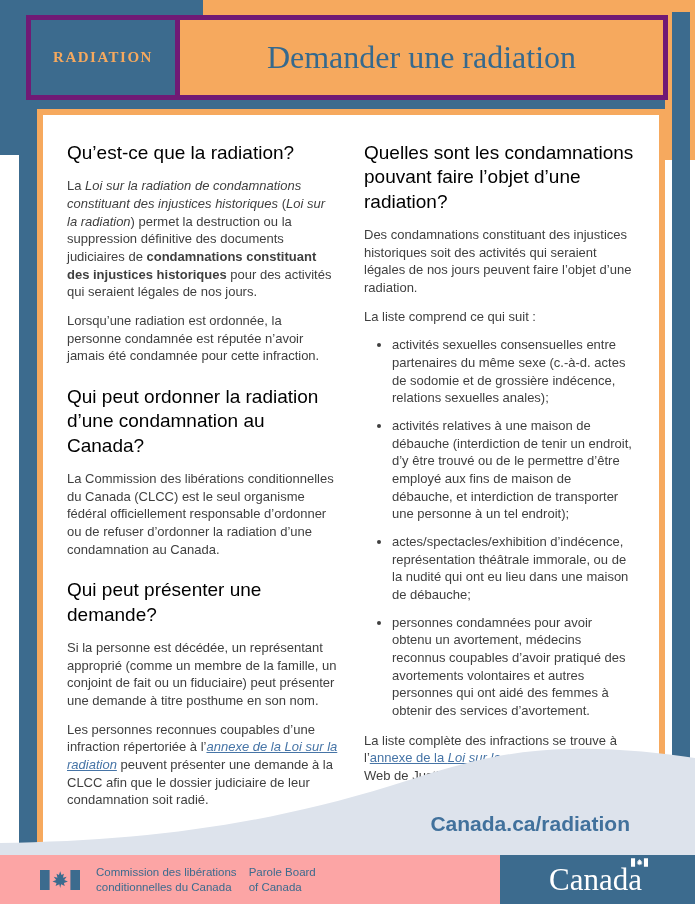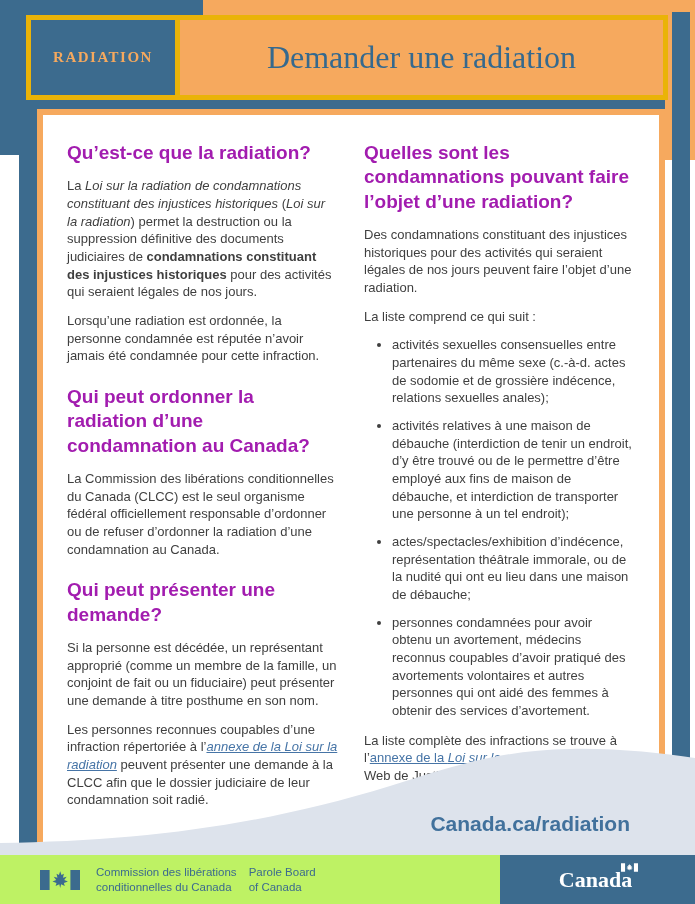--- a/index.html
+++ b/index.html
@@ -9,21 +9,21 @@
   }
   
   .band-top{position:absolute;left:0;top:0;width:695px;height:109px;background:#3c6b8e;z-index:1;}
   .tab-left{position:absolute;left:0;top:0;width:31px;height:155px;background:#3c6b8e;z-index:1;}
   .strip-left{position:absolute;left:19px;top:0;width:18px;height:848px;background:#3c6b8e;z-index:1;}
   .orange-top{position:absolute;left:203px;top:0;width:492px;height:15px;background:#f6a95e;z-index:2;}
   .orange-right{position:absolute;left:665px;top:0;width:30px;height:160px;background:#f6a95e;z-index:2;}
   .strip-right{position:absolute;left:672px;top:12px;width:18px;height:788px;background:#3c6b8e;z-index:3;}
   
   .header-frame{
-    position:absolute;left:26px;top:15px;width:642px;height:85px;background:#eab308;
+    position:absolute;left:26px;top:15px;width:642px;height:85px;background:#701a75;
     box-sizing:border-box;padding:5px;display:flex;gap:5px;z-index:4;
   }
   .category-box{
     width:144px;background:#3c6b8e;display:flex;align-items:center;justify-content:center;
   }
   .category-box span{
     font-family:"Liberation Serif",serif;font-weight:bold;font-size:15px;
     letter-spacing:1.5px;color:#f6a95e;
   }
   .title-box{
@@ -33,51 +33,51 @@
     margin:0;font-family:"Liberation Serif",serif;font-weight:normal;font-size:32px;color:#35698e;
   }
   
   .content-box{
     position:absolute;left:37px;top:109px;width:628px;height:751px;background:#ffffff;
     box-sizing:border-box;border:6px solid #f6a95e;z-index:2;
     padding:26px 24px 0 24px;display:flex;gap:26px;
   }
   .col{flex:1;min-width:0;}
   h2{
-    margin:20px 0 12px 0;font-size:19px;line-height:1.28;font-weight:bold;color:#a21caf;
+    margin:20px 0 12px 0;font-size:19px;line-height:1.28;font-weight:normal;color:#000000;
   }
   h2.first{margin-top:0;}
   p{margin:0 0 11px 0;font-size:13px;line-height:1.36;}
   ul{margin:2px 0 12px 0;padding-left:28px;}
   li{margin-bottom:10px;font-size:13px;line-height:1.36;}
   .seg-i{font-style:italic;}
   .seg-b{font-weight:bold;}
   .seg-u{text-decoration:underline;}
   .seg-link{color:#4674a6;cursor:pointer;}
   
   .wave{position:absolute;left:0;bottom:49px;width:695px;height:115px;z-index:5;}
   .url-label{
     position:absolute;right:65px;top:812px;z-index:6;
     font-size:21px;font-weight:bold;color:#41719c;
   }
   
   .footer{position:absolute;left:0;bottom:0;width:695px;height:49px;display:flex;z-index:7;}
   .footer-left{
-    width:500px;background:#bef264;display:flex;align-items:center;gap:16px;
+    width:500px;background:#fca5a5;display:flex;align-items:center;gap:16px;
     box-sizing:border-box;padding-left:40px;
   }
   .footer-flag{width:40px;height:20px;flex:0 0 auto;}
   .dept-text{display:flex;gap:12px;}
   .dept-block{font-size:11.5px;line-height:1.25;color:#3c6b8e;}
   .footer-right{
     flex:1;background:#3c6b8e;display:flex;align-items:center;justify-content:center;
   }
   .wordmark{
-    position:relative;font-family:"Liberation Serif",serif;font-size:22px;color:#ffffff;
-    line-height:1;padding-right:4px;font-weight:bold;
+    position:relative;font-family:"Liberation Serif",serif;font-size:31px;color:#ffffff;
+    line-height:1;padding-right:4px;
   }
   .mini-flag{position:absolute;right:-2px;top:-6px;width:17px;height:9px;}
 </style>
 </head>
 <body>
 
 <div class="page">
 
   <div class="band-top"></div>
   <div class="tab-left"></div>
@@ -104,21 +104,21 @@
       <h2>Qui peut ordonner la radiation d’une condamnation au Canada?</h2>
       <p><span>La Commission des libérations conditionnelles du Canada (CLCC) est le seul organisme fédéral officiellement responsable d’ordonner ou de refuser d’ordonner la radiation d’une condamnation au Canada.</span></p>
 
       <h2>Qui peut présenter une demande?</h2>
       <p><span>Si la personne est décédée, un représentant approprié (comme un membre de la famille, un conjoint de fait ou un fiduciaire) peut présenter une demande à titre posthume en son nom.</span></p>
       <p><span>Les personnes reconnues coupables d’une infraction répertoriée à l’</span><span class="seg-i seg-u seg-link">annexe de la Loi sur la radiation</span><span> peuvent présenter une demande à la CLCC afin que le dossier judiciaire de leur condamnation soit radié.</span></p>
     </div>
 
     <div class="col">
       <h2 class="first">Quelles sont les condamnations pouvant faire l’objet d’une radiation?</h2>
-      <p><span>Des condamnations constituant des injustices historiques pour des activités qui seraient légales de nos jours peuvent faire l’objet d’une radiation.</span></p>
+      <p><span>Des condamnations constituant des injustices historiques soit des activités qui seraient légales de nos jours peuvent faire l’objet d’une radiation.</span></p>
       <p><span>La liste comprend ce qui suit :</span></p>
       <ul>
         <li><span>activités sexuelles consensuelles entre partenaires du même sexe (c.-à-d. actes de sodomie et de grossière indécence, relations sexuelles anales);</span></li>
         <li><span>activités relatives à une maison de débauche (interdiction de tenir un endroit, d’y être trouvé ou de le permettre d’être employé aux fins de maison de débauche, et interdiction de transporter une personne à un tel endroit);</span></li>
         <li><span>actes/spectacles/exhibition d’indécence, représentation théâtrale immorale, ou de la nudité qui ont eu lieu dans une maison de débauche;</span></li>
         <li><span>personnes condamnées pour avoir obtenu un avortement, médecins reconnus coupables d’avoir pratiqué des avortements volontaires et autres personnes qui ont aidé des femmes à obtenir des services d’avortement.</span></li>
       </ul>
       <p><span>La liste complète des infractions se trouve à l’</span><span class="seg-u seg-link">annexe de la </span><span class="seg-i seg-u seg-link">Loi sur la radiation</span><span> sur le site Web de Justice Canada.</span></p>
     </div>
   </div>

